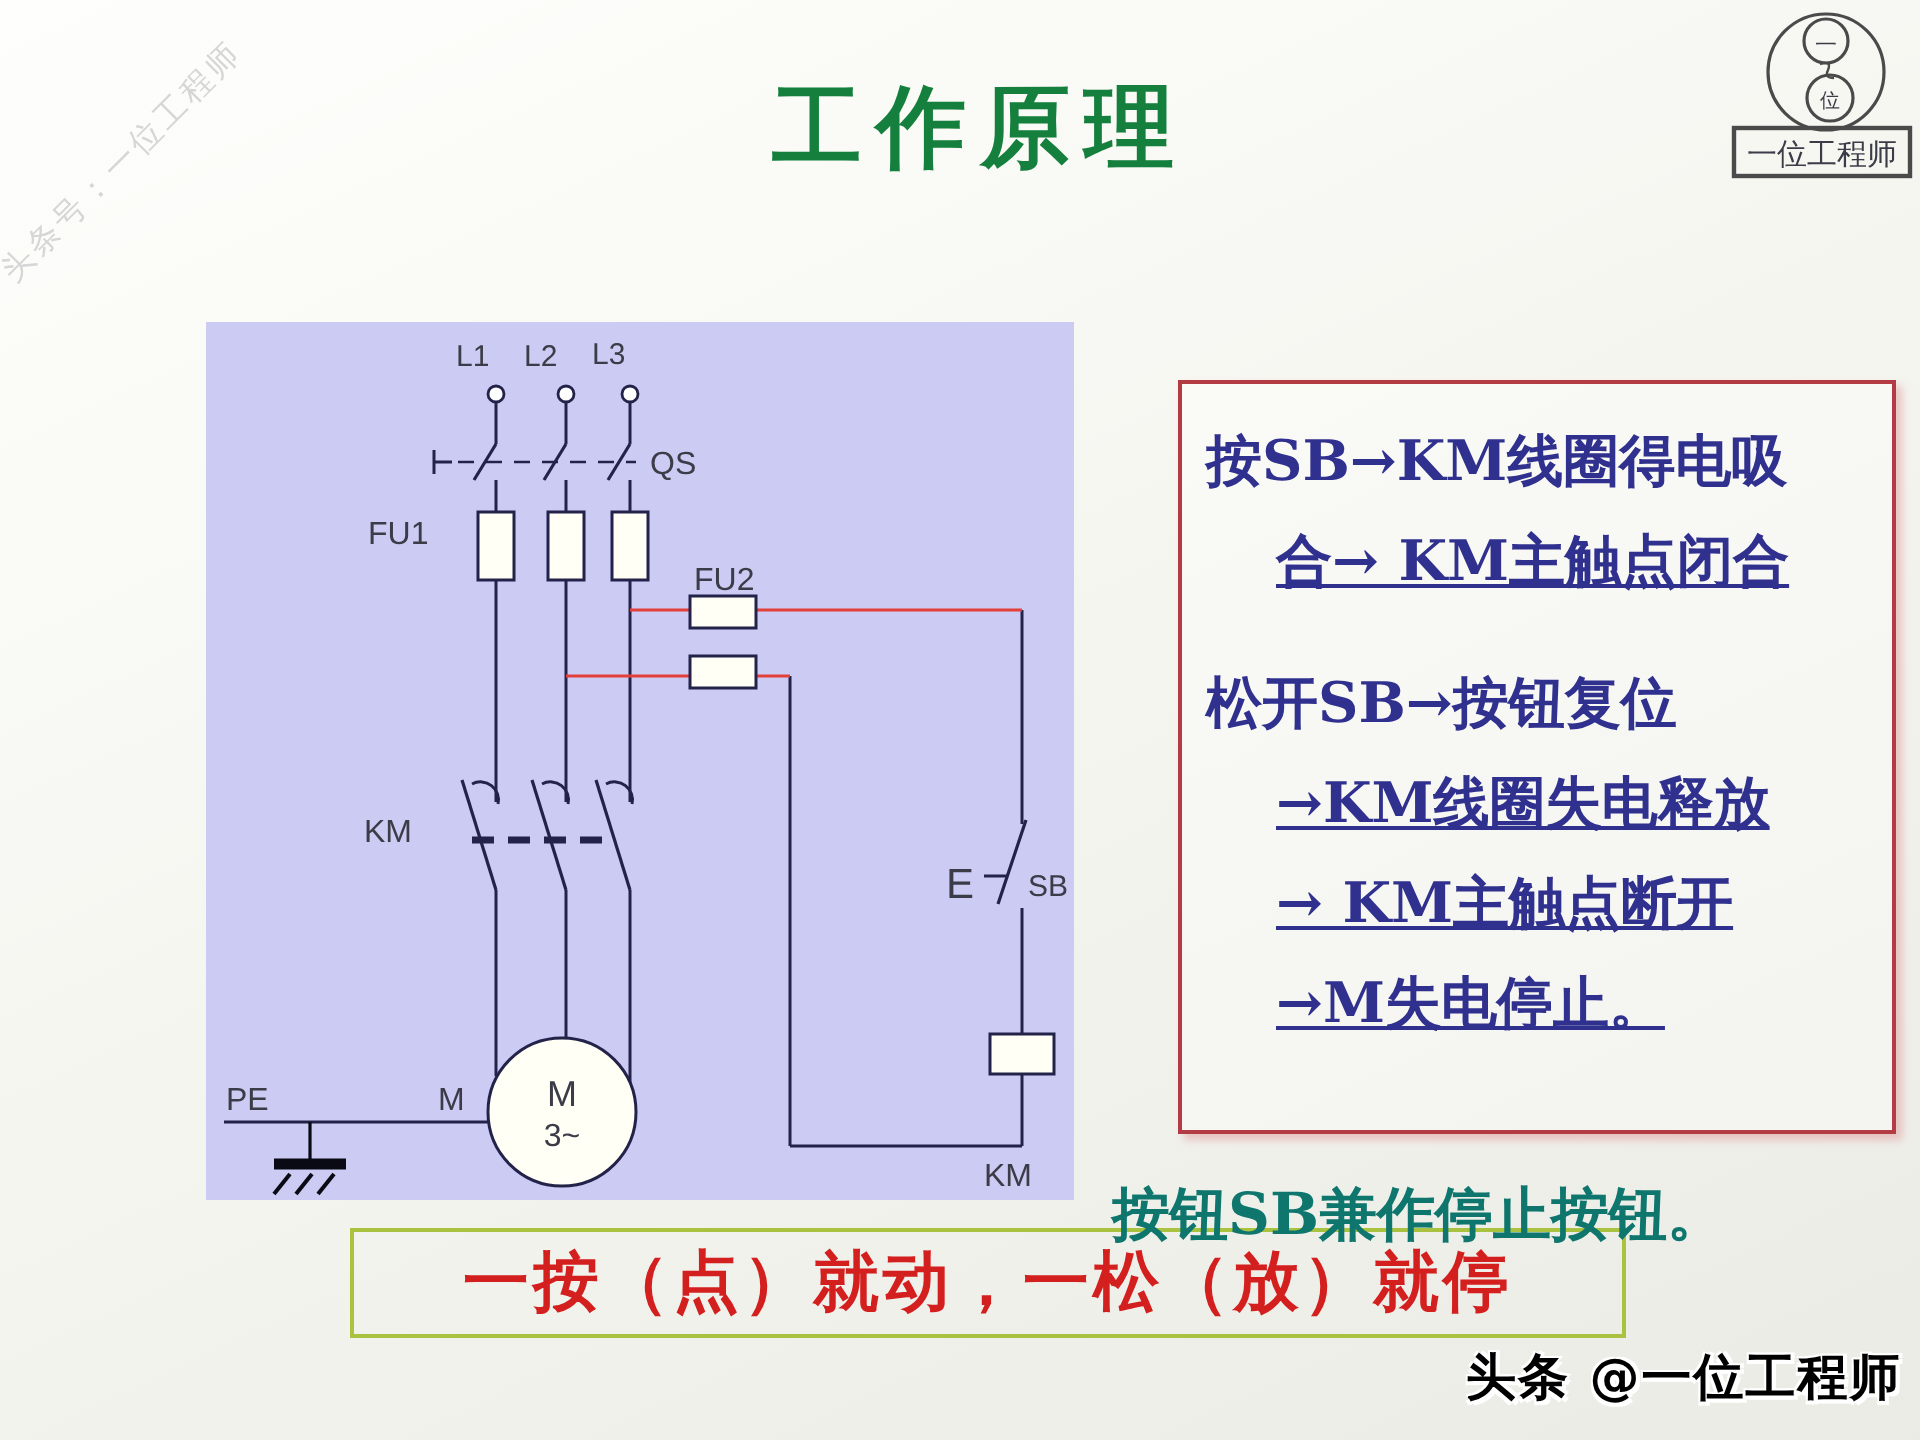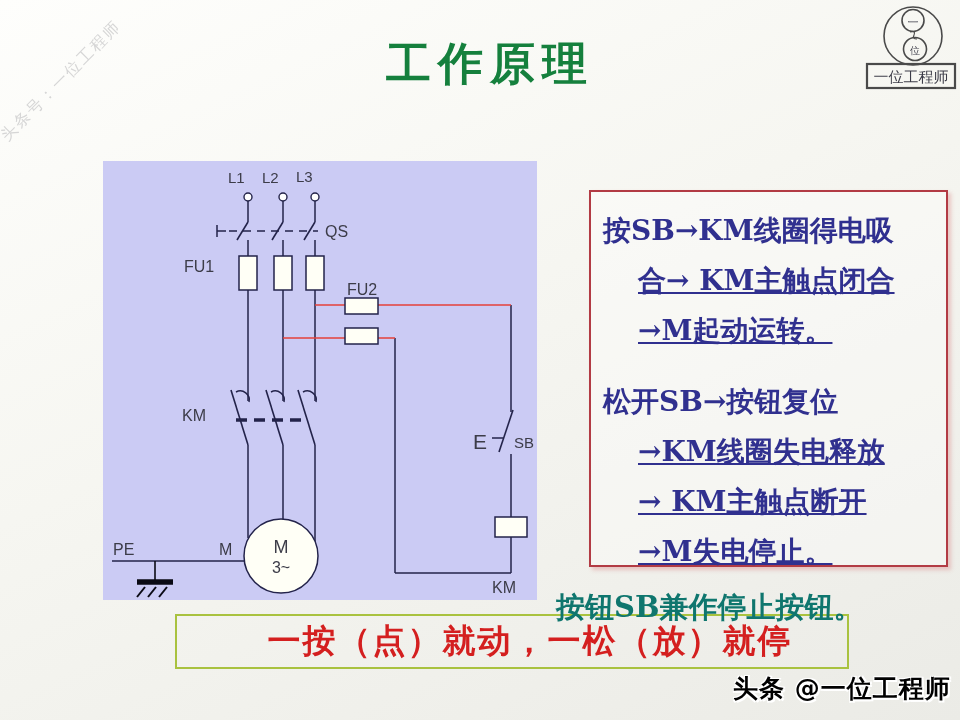--- a/index.html
+++ b/index.html
@@ -43,21 +43,21 @@
   .para2{margin-top:21px;}
   .note{
     left:556px;top:588px;width:400px;
     color:#0f766e;font-size:29px;font-weight:bold;white-space:nowrap;
     z-index:6;
   }
   
   .banner{
     left:175px;top:614px;width:634px;height:51px;
     border:2px solid #a9c23f;z-index:1;
-    display:flex;align-items:center;justify-content:center;padding-left:36px;
+    display:flex;align-items:center;justify-content:center;
   }
   .banner-text{
     color:#d41f1f;font-size:33px;font-weight:bold;letter-spacing:2px;white-space:nowrap;
   }
   
   .footer{
     left:733px;top:672px;width:227px;
     color:#000000;font-size:25px;font-weight:bold;letter-spacing:1px;
     font-family:"DejaVu Sans", sans-serif;white-space:nowrap;
     text-shadow:2px 2px 0 #ffffff,-1px -1px 0 #ffffff,2px -1px 0 #ffffff,-1px 2px 0 #ffffff;
@@ -194,21 +194,20 @@
     <text x="411" y="287">SB</text>
     <text x="389" y="432" font-size="16">KM</text>
   </g>
 </svg>
 </div>
 
 <div class="abs expl-box">
   <div class="para1">
     <div class="expl-line ml12">按SB→KM线圈得电吸</div>
     <div class="expl-line ml47">合→ KM主触点闭合</div>
-    <div class="expl-line ml47">→M起动运转。</div>
   </div>
   <div class="para2">
     <div class="expl-line ml12">松开SB→按钮复位</div>
     <div class="expl-line ml47">→KM线圈失电释放</div>
     <div class="expl-line ml47">→ KM主触点断开</div>
     <div class="expl-line ml47">→M失电停止。</div>
   </div>
 </div>
 
 <div class="abs note">按钮SB兼作停止按钮。</div>

